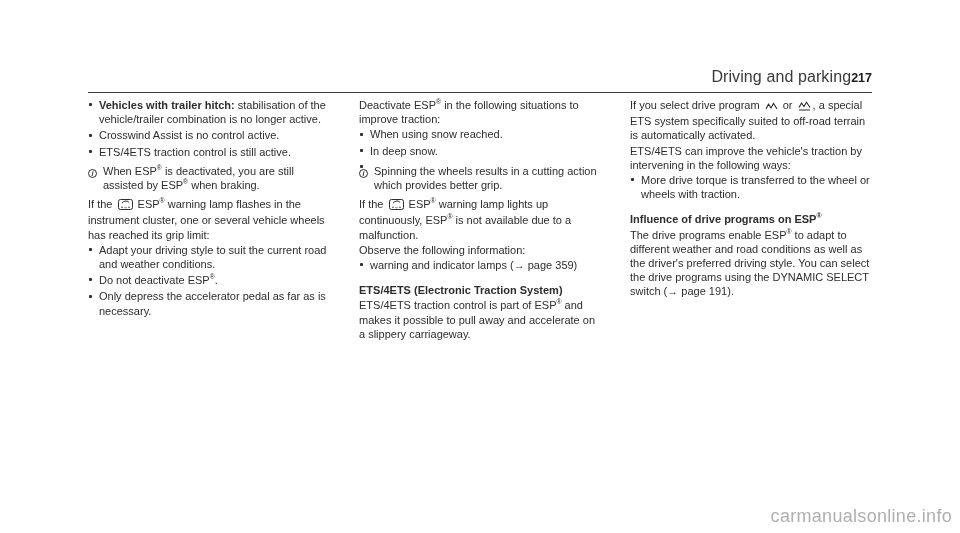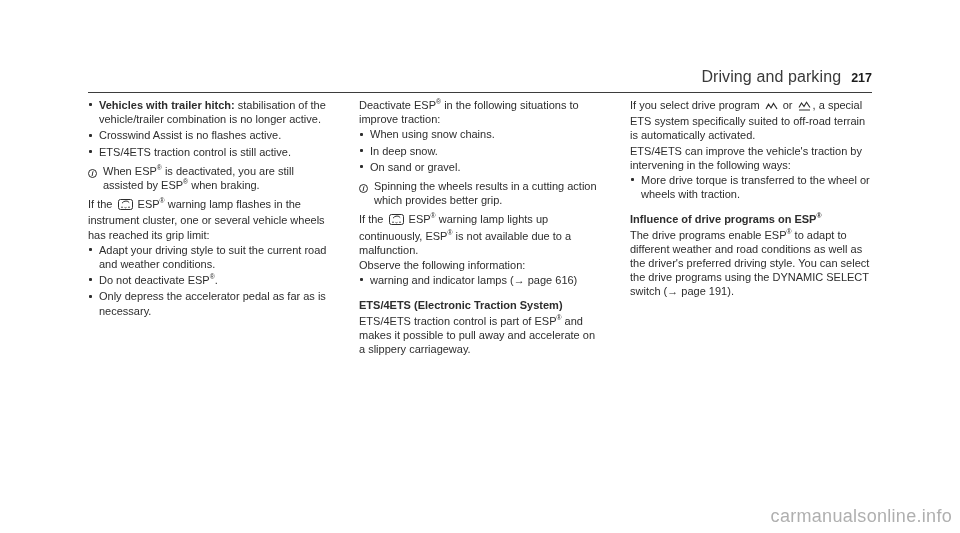--- a/index.html
+++ b/index.html
@@ -2,21 +2,21 @@
 <html><head>
 <meta charset="utf-8">
 <style>
   * { margin:0; padding:0; box-sizing:border-box; }
   html,body { width:960px; height:533px; }
   body { background:#ffffff; font-family:"Liberation Sans", sans-serif; }
   .page { position:relative; width:960px; height:533px; background:#ffffff; color:#2d2d2d; overflow:hidden; }
 
   .header { position:absolute; left:88px; width:784px; top:68px; border-bottom:1px solid #3d3d3d; text-align:right; padding-bottom:6px; }
   .header .section { font-size:16px; color:#3a3a3a; letter-spacing:0.1px; }
-  .header .pagenum { font-size:12.5px; font-weight:bold; color:#1c1c1c; margin-left:10px; }
+  .header .pagenum { font-size:12.5px; font-weight:bold; color:#1c1c1c; }
 
   .columns { position:absolute; left:88px; top:98px; width:784px; display:flex; gap:31px; }
   .col { flex:0 0 240px; width:240px; font-size:11px; line-height:14.2px; color:#2d2d2d; }
 
   p.t { margin:0 0 1px 0; }
   .gap { margin-top:3px; }
   .h { font-weight:bold; margin:10px 0 1px 0; }
 
   .li { display:flex; margin:0 0 1px 0; }
   .li .marker { flex:0 0 11px; position:relative; }
@@ -44,21 +44,21 @@
 
   <div class="columns">
 
     <div class="col">
       <div class="li">
         <span class="marker"></span>
         <p class="t"><b>Vehicles with trailer hitch:</b> <span>stabilisation of the vehicle/trailer combination is no longer active.</span></p>
       </div>
       <div class="li">
         <span class="marker"></span>
-        <p class="t">Crosswind Assist is no flashes active.</p>
+        <p class="t">Crosswind Assist is no control active.</p>
       </div>
       <div class="li">
         <span class="marker"></span>
         <p class="t">ETS/4ETS traction control is still active.</p>
       </div>
 
       <div class="note">
         <span class="icon-col"><span class="note-icon">i</span></span>
         <p class="t">When ESP<sup>®</sup> is deactivated, you are still assisted by ESP<sup>®</sup> when braking.</p>
       </div>
@@ -85,29 +85,28 @@
         <span class="marker"></span>
         <p class="t">Only depress the accelerator pedal as far as is necessary.</p>
       </div>
     </div>
 
     <div class="col">
       <p class="t">Deactivate ESP<sup>®</sup> in the following situations to improve traction:</p>
 
       <div class="li">
         <span class="marker"></span>
-        <p class="t">When using snow chains.</p>
+        <p class="t">When using snow reached.</p>
       </div>
       <div class="li">
         <span class="marker"></span>
         <p class="t">In deep snow.</p>
       </div>
       <div class="li">
         <span class="marker"></span>
-        <p class="t">On sand or gravel.</p>
       </div>
 
       <div class="note">
         <span class="icon-col"><span class="note-icon">i</span></span>
         <p class="t">Spinning the wheels results in a cutting action which provides better grip.</p>
       </div>
 
       <p class="t">
         <span>If the</span>
         <span class="inline-icon"><svg width="15" height="11" viewBox="0 0 15 11">
@@ -115,21 +114,21 @@
               <path d="M4 4.2 Q5.5 2 8 2 Q10.2 2 11.2 3.6" fill="none" stroke="#2d2d2d" stroke-width="1"></path>
               <path d="M3 8 q1 0.9 2 0 M6.5 8.4 q1 0.9 2 0 M10 8 q1 0.9 2 0" fill="none" stroke="#2d2d2d" stroke-width="0.8"></path>
             </svg></span>
         <span>ESP<sup>®</sup> warning lamp lights up continuously, ESP<sup>®</sup> is not available due to a malfunction.</span>
       </p>
 
       <p class="t gap">Observe the following information:</p>
 
       <div class="li">
         <span class="marker"></span>
-        <p class="t">warning and indicator lamps (→ page 616)</p>
+        <p class="t">warning and indicator lamps (→ page 359)</p>
       </div>
 
       <p class="h">ETS/4ETS (Electronic Traction System)</p>
       <p class="t">ETS/4ETS traction control is part of ESP<sup>®</sup> and makes it possible to pull away and accelerate on a slippery carriageway.</p>
     </div>
 
     <div class="col">
       <p class="t">
         <span>If you select drive program</span>
         <span class="inline-icon"><svg width="13" height="10" viewBox="0 0 13 10">

